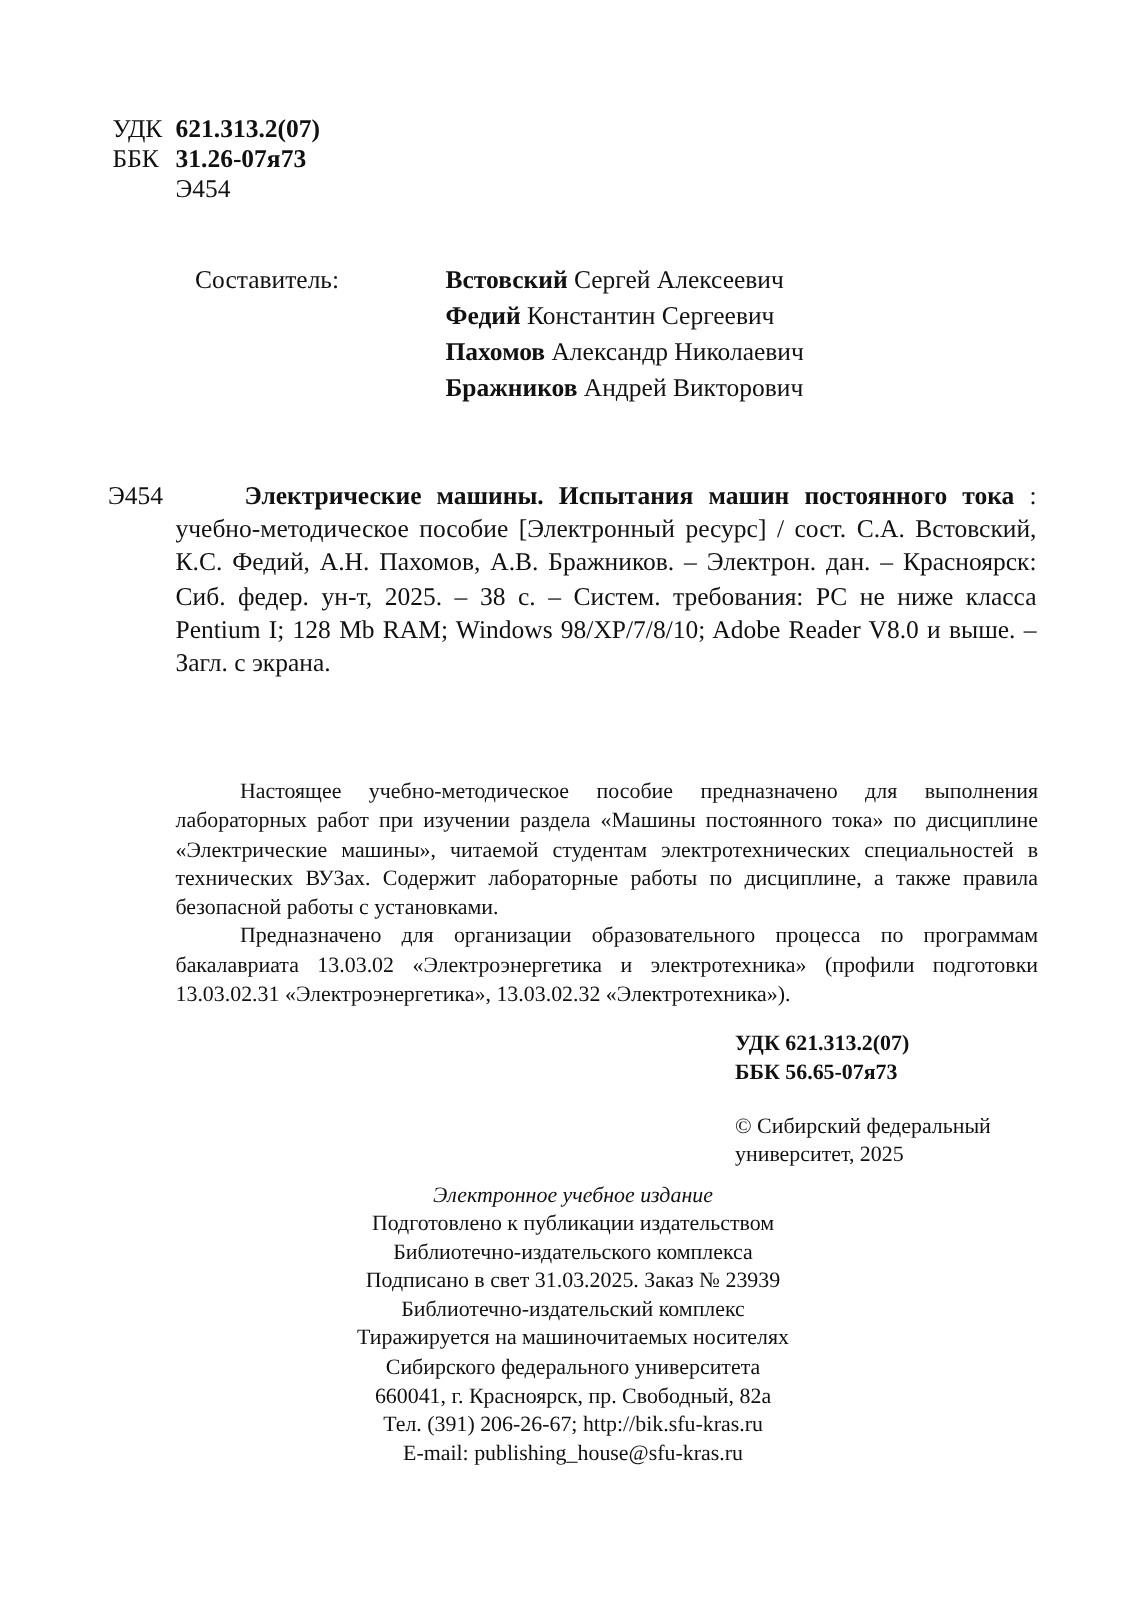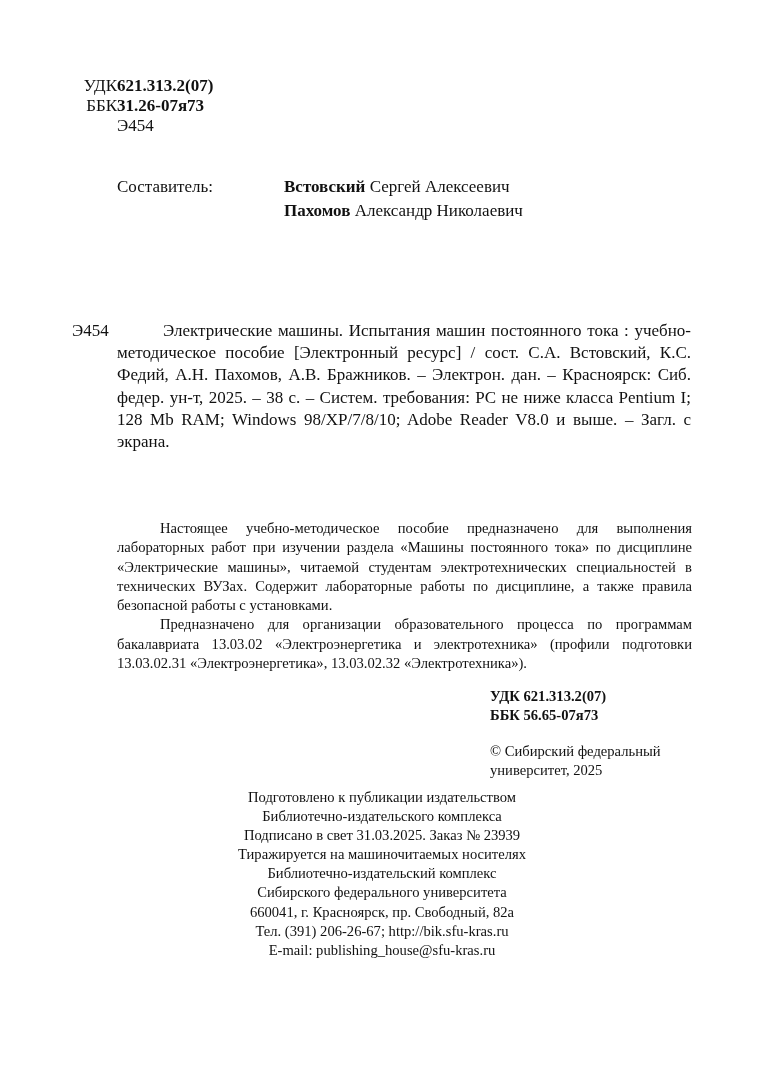--- a/index.html
+++ b/index.html
@@ -18,54 +18,54 @@
     .abs { position: absolute; }
 
     
     .cls-block {
       left: 75px;
       top: 76px;
       font-size: 17px;
       line-height: 20px;
     }
     .cls-row { display: flex; white-space: nowrap; }
-    .cls-label { width: 42px; display: inline-block; text-align: right; }
+    .cls-label { width: 42px; display: inline-block; }
     .cls-value { display: inline-block; font-weight: bold; }
     .cls-indent { padding-left: 42px; }
 
     
     .compilers {
       left: 117px;
       top: 175px;
       font-size: 17px;
       line-height: 24px;
     }
     .compilers-row { display: flex; }
-    .compilers-label { width: 138px; display: inline-block; }
+    .compilers-label { width: 138px; display: inline-block; margin-left: 13px; }
     .compilers-list { display: flex; flex-direction: column; margin-left: 29px; }
     .author { white-space: nowrap; }
     .author b { font-weight: bold; }
 
     
     .biblio-code {
       left: 72px;
       top: 320px;
       font-size: 17px;
       line-height: 22px;
     }
     .biblio {
       left: 117px;
       top: 320px;
       width: 574px;
       font-size: 17px;
       line-height: 22.2px;
       text-align: justify;
       text-indent: 46px;
     }
-    .biblio .title { font-weight: normal; }
+    .biblio .title { font-weight: bold; }
 
     
     .summary {
       left: 117px;
       top: 486px;
       width: 575px;
       font-size: 14.6px;
       line-height: 19.3px;
       text-align: justify;
       margin-top: 33px;
@@ -115,22 +115,30 @@
 
 <div class="abs compilers">
   <div class="compilers-row">
     <span class="compilers-label">Составитель:</span>
     <div class="compilers-list">
       <div class="author">
         <b>Встовский</b>
         <span>Сергей Алексеевич</span>
       </div>
       <div class="author">
+        <b>Федий</b>
+        <span>Константин Сергеевич</span>
+      </div>
+      <div class="author">
         <b>Пахомов</b>
         <span>Александр Николаевич</span>
+      </div>
+      <div class="author">
+        <b>Бражников</b>
+        <span>Андрей Викторович</span>
       </div>
     </div>
   </div>
 </div>
 
 <div class="abs biblio-code">Э454</div>
 <div class="abs biblio"><span class="title">Электрические машины. Испытания машин постоянного тока</span><span> : учебно-методическое пособие [Электронный ресурс] / сост. С.А. Встовский, К.С. Федий, А.Н. Пахомов, А.В. Бражников. – Электрон. дан. – Красноярск: Сиб. федер. ун-т, 2025. – 38 с. – Систем. требования: PC не ниже класса Pentium I; 128 Mb RAM; Windows 98/XP/7/8/10; Adobe Reader V8.0 и выше. – Загл. с экрана.</span></div>
 
 <div class="abs summary">
   <p>Настоящее учебно-методическое пособие предназначено для выполнения лабораторных работ при изучении раздела «Машины постоянного тока» по дисциплине «Электрические машины», читаемой студентам электротехнических специальностей в технических ВУЗах. Содержит лабораторные работы по дисциплине, а также правила безопасной работы с установками.</p>
@@ -139,22 +147,23 @@
 
 <div class="abs right-block">
   <div class="bold">УДК 621.313.2(07)</div>
   <div class="bold">ББК 56.65-07я73</div>
   <div class="gap"></div>
   <div>© Сибирский федеральный</div>
   <div>университет, 2025</div>
 </div>
 
 <div class="abs imprint">
+  <div class="italic">Электронное учебное издание</div>
   <div>Подготовлено к публикации издательством</div>
   <div>Библиотечно-издательского комплекса</div>
   <div>Подписано в свет 31.03.2025. Заказ № 23939</div>
+  <div>Библиотечно-издательский комплекс</div>
   <div>Тиражируется на машиночитаемых носителях</div>
-  <div>Библиотечно-издательский комплекс</div>
   <div>Сибирского федерального университета</div>
   <div>660041, г. Красноярск, пр. Свободный, 82а</div>
   <div>Тел. (391) 206-26-67; http://bik.sfu-kras.ru</div>
   <div>E-mail: publishing_house@sfu-kras.ru</div>
 </div>
 
 </body></html>

